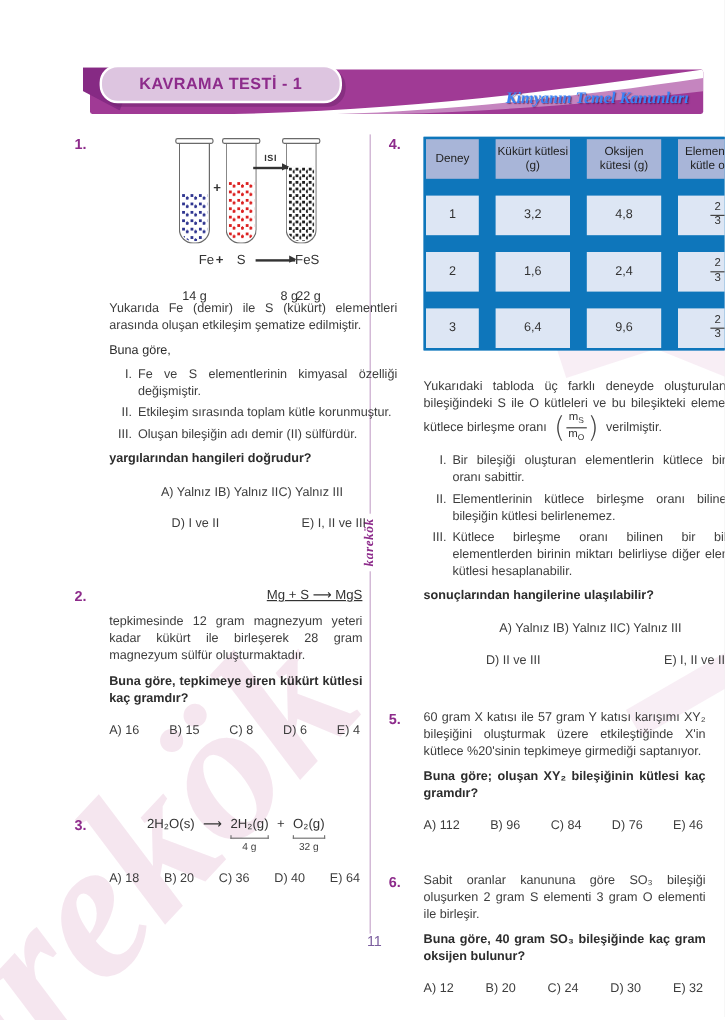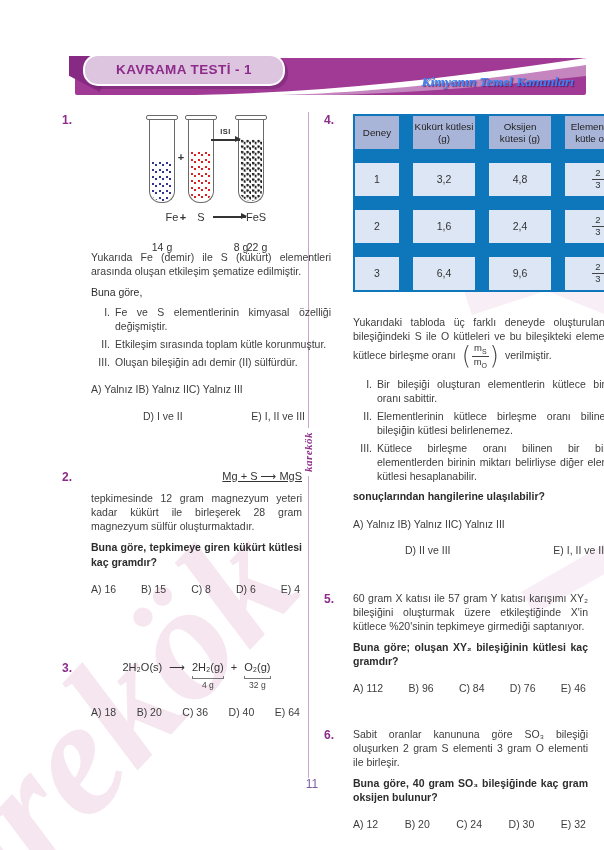--- a/index.html
+++ b/index.html
@@ -60,21 +60,21 @@
   .q4 { margin-bottom:34px; } .q5 { margin-bottom:32px; }
   .qnum { font-weight:bold; font-size:12px; color:var(--qnum,#8d2b8b); }
   .para { text-align:justify; margin-bottom:7px; }
   .bold { font-weight:bold; color:#2c2c2c; text-align:justify; margin-bottom:7px; }
   .lead { font-weight:normal; color:#2c2c2c; margin-bottom:6px; }
   .item { display:grid; grid-template-columns:19px 1fr; column-gap:5px; margin-bottom:4px; }
   .item .inum { text-align:right; }
   .item .itext { text-align:justify; }
   .items { margin-bottom:6px; }
   .opts { display:flex; justify-content:space-between; margin-top:13px; padding-right:2px; }
-  .opts3 { display:flex; justify-content:flex-start; margin-top:13px; padding-right:2px; }
+  .opts3 { display:flex; justify-content:center; margin-top:13px; padding-right:2px; }
   .opts2 { display:flex; margin-top:12px; }
   .opts2 .o1 { margin-left:52px; }
   .opts2 .o2 { margin-left:auto; margin-right:26px;text-align:right; }
   
   .formula { text-align:right; font-size:11px; color:#333; margin-bottom:8px;text-decoration:underline; }
   .q3f { display:flex; justify-content:center; gap:7px; align-items:flex-start; margin-bottom:6px; font-size:11px; color:#333; }
   .underlabel { display:inline-flex; flex-direction:column; align-items:center; }
   .ubar { align-self:stretch; height:3px; border:1px solid #777; border-top:none; margin-top:2px; }
   .ulab { font-size:8.5px; color:#444; margin-top:1px; }
   
@@ -186,20 +186,21 @@
           </div>
           <div class="item">
             <span class="inum">II.</span>
             <span class="itext">Etkileşim sırasında toplam kütle korunmuştur.</span>
           </div>
           <div class="item">
             <span class="inum">III.</span>
             <span class="itext">Oluşan bileşiğin adı demir (II) sülfürdür.</span>
           </div>
         </div>
+        <div class="bold">yargılarından hangileri doğrudur?</div>
         <div class="opts3">
           <span>A) Yalnız I</span>
           <span>B) Yalnız II</span>
           <span>C) Yalnız III</span>
         </div>
         <div class="opts2">
           <span class="o1">D) I ve II</span>
           <span class="o2">E) I, II ve III</span>
         </div>
       </div>

